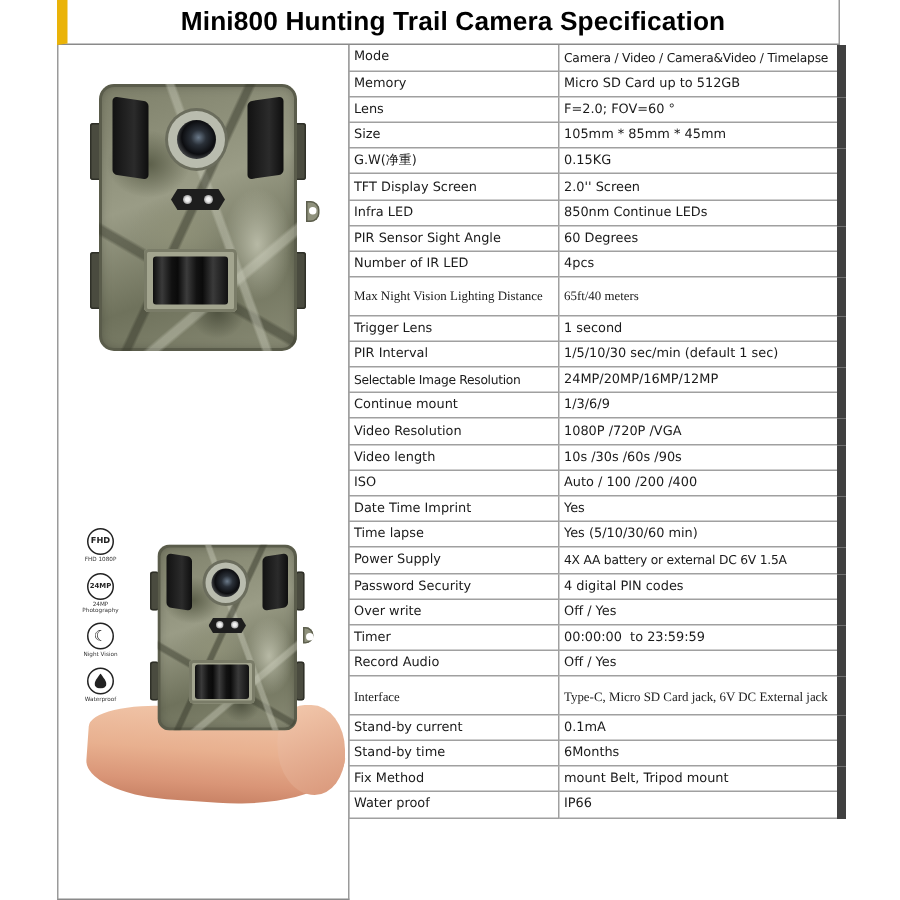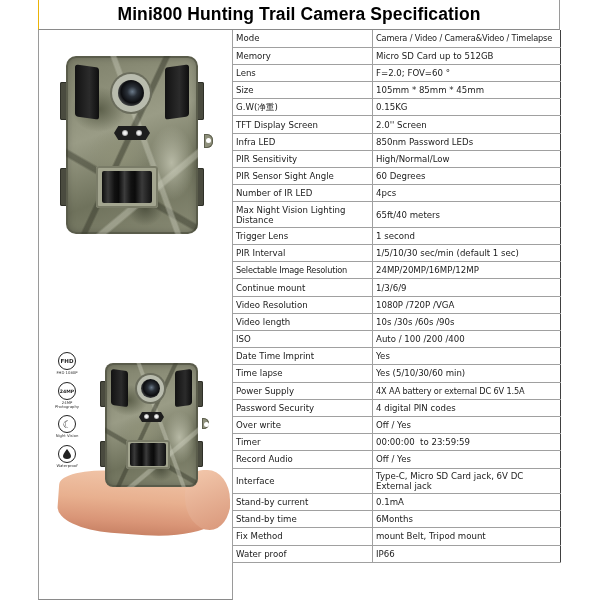--- a/index.html
+++ b/index.html
@@ -1,21 +1,21 @@
 <!DOCTYPE html>
 <html><head>
   <meta charset="utf-8">
   <style>
     * { box-sizing: border-box; margin: 0; padding: 0; }
     html, body { width: 600px; height: 600px; background: #ffffff; overflow: hidden; }
     body { position: relative; font-family: "DejaVu Sans", "Liberation Sans", sans-serif; color: #111; }
 
     .title-row {
       position: absolute; left: 38px; top: 0; width: 522px; height: 30px;
-      border-left: 1px solid #eab308; border-right: 1px solid #9a9a9a; border-bottom: 1px solid #8a8a8a;
+      border-left: 7px solid #eab308; border-right: 1px solid #9a9a9a; border-bottom: 1px solid #8a8a8a;
       display: flex; align-items: center; justify-content: center;
     }
     .title-row h1 {
       font-family: "Liberation Sans", sans-serif; font-weight: bold; font-size: 17.5px; color: #000; letter-spacing: 0.1px;
     }
 
     .image-col {
       position: absolute; left: 38px; top: 30px; width: 195px; height: 570px;
       border-left: 1px solid #9a9a9a; border-right: 1px solid #9a9a9a; border-bottom: 1px solid #8a8a8a;
       background: #fff;
@@ -25,22 +25,22 @@
       position: absolute; left: 232px; top: 30px; width: 328px;
       border-collapse: collapse; table-layout: fixed;
     }
     .spec-table td {
       border: 1px solid #a0a0a0; border-top: none;
       font-family: "DejaVu Sans", sans-serif; font-size: 8.6px; color: #1a1a1a;
       padding: 0 0 0 3px; height: 17.2px; line-height: 10px; vertical-align: middle;
       white-space: normal; overflow: hidden;
     }
     .spec-table td.k { width: 140px; }
-    .spec-table td.v { width: 188px; border-right: 1px solid #404040; }
-    .spec-table tr.tall td { height: 25.5px; }
+    .spec-table td.v { width: 188px; border-right: 6px solid #404040; }
+    .spec-table tr.tall td { height: 25.5px; font-family: Liberation Serif, serif; }
     .spec-table td.v.small { font-size: 8.2px; letter-spacing: -0.15px; }
 
     
     .cam { position: absolute; }
     .cam-body {
       position: absolute; border-radius: 10px;
       background:
         radial-gradient(ellipse 30% 18% at 25% 30%, #5c5f4a 0%, transparent 70%),
         radial-gradient(ellipse 25% 30% at 80% 60%, #b7b9a5 0%, transparent 70%),
         radial-gradient(ellipse 20% 15% at 60% 85%, #4f5240 0%, transparent 70%),
@@ -180,25 +180,21 @@
     <tr>
         <td class="k">G.W(净重)</td>
         <td class="v">0.15KG</td>
       </tr>
     <tr>
         <td class="k">TFT Display Screen</td>
         <td class="v">2.0'' Screen</td>
       </tr>
     <tr>
         <td class="k">Infra LED</td>
-        <td class="v">850nm Password LEDs</td>
-      </tr>
-    <tr>
-        <td class="k">PIR Sensitivity</td>
-        <td class="v">High/Normal/Low</td>
+        <td class="v">850nm Continue LEDs</td>
       </tr>
     <tr>
         <td class="k">PIR Sensor Sight Angle</td>
         <td class="v">60 Degrees</td>
       </tr>
     <tr>
         <td class="k">Number of IR LED</td>
         <td class="v">4pcs</td>
       </tr>
     <tr class="tall">

